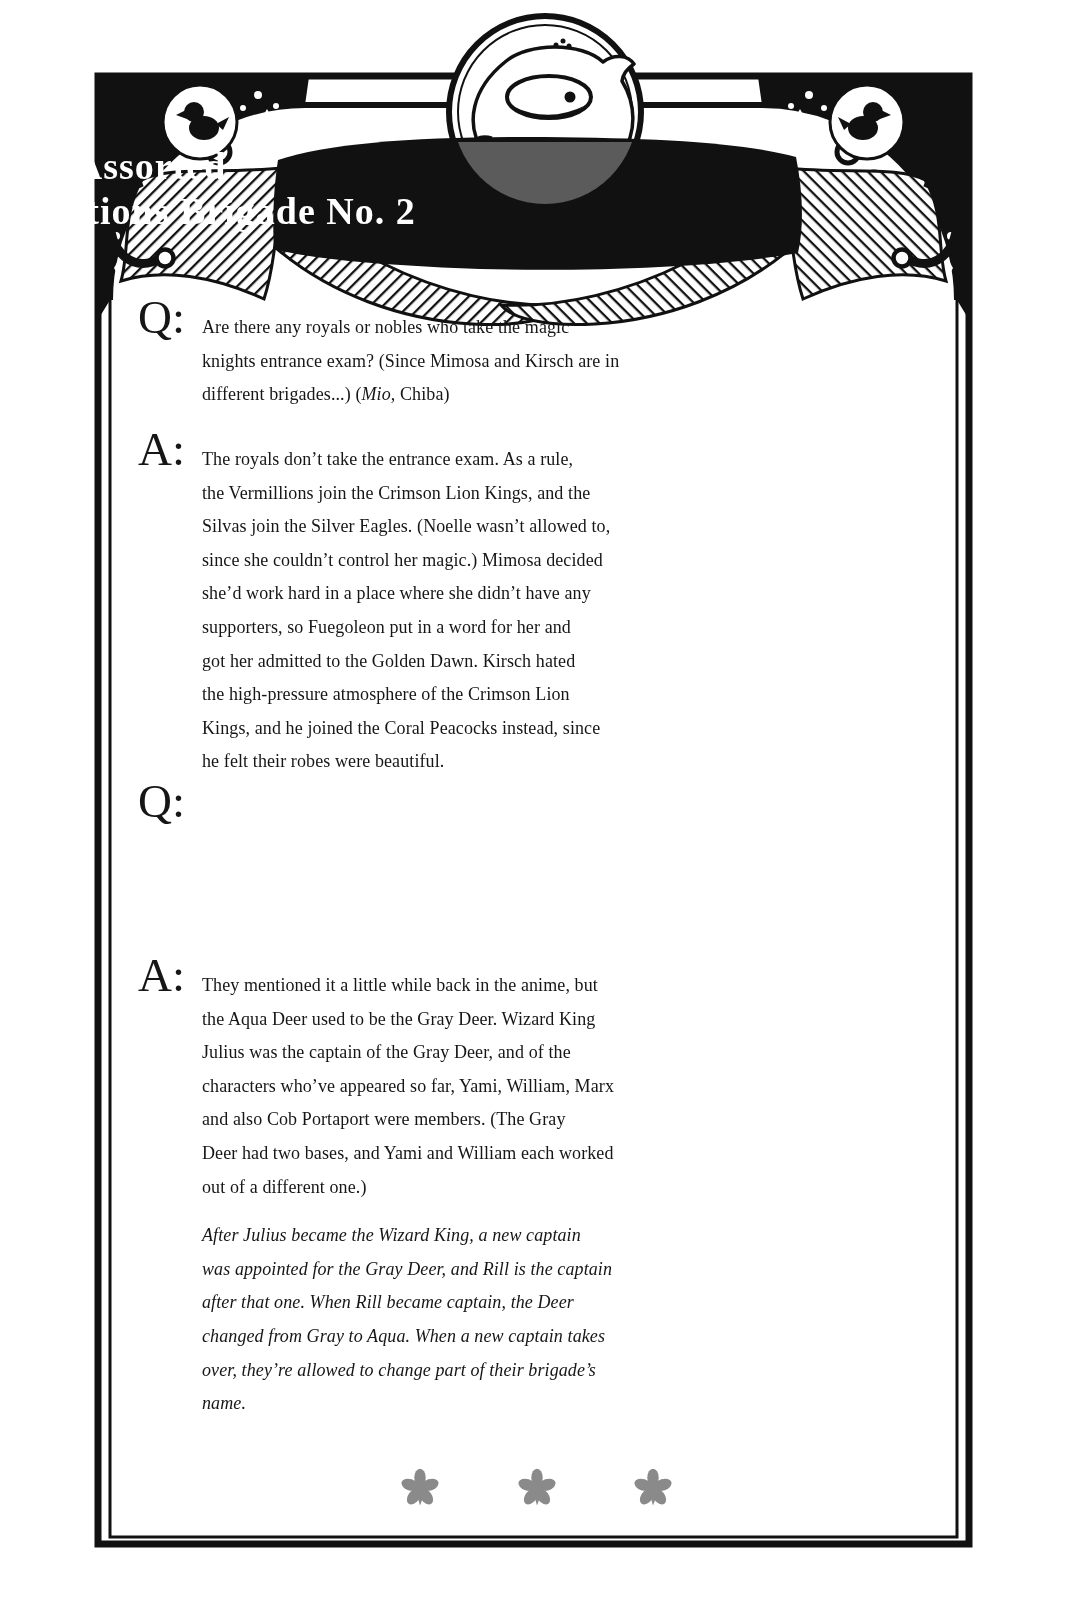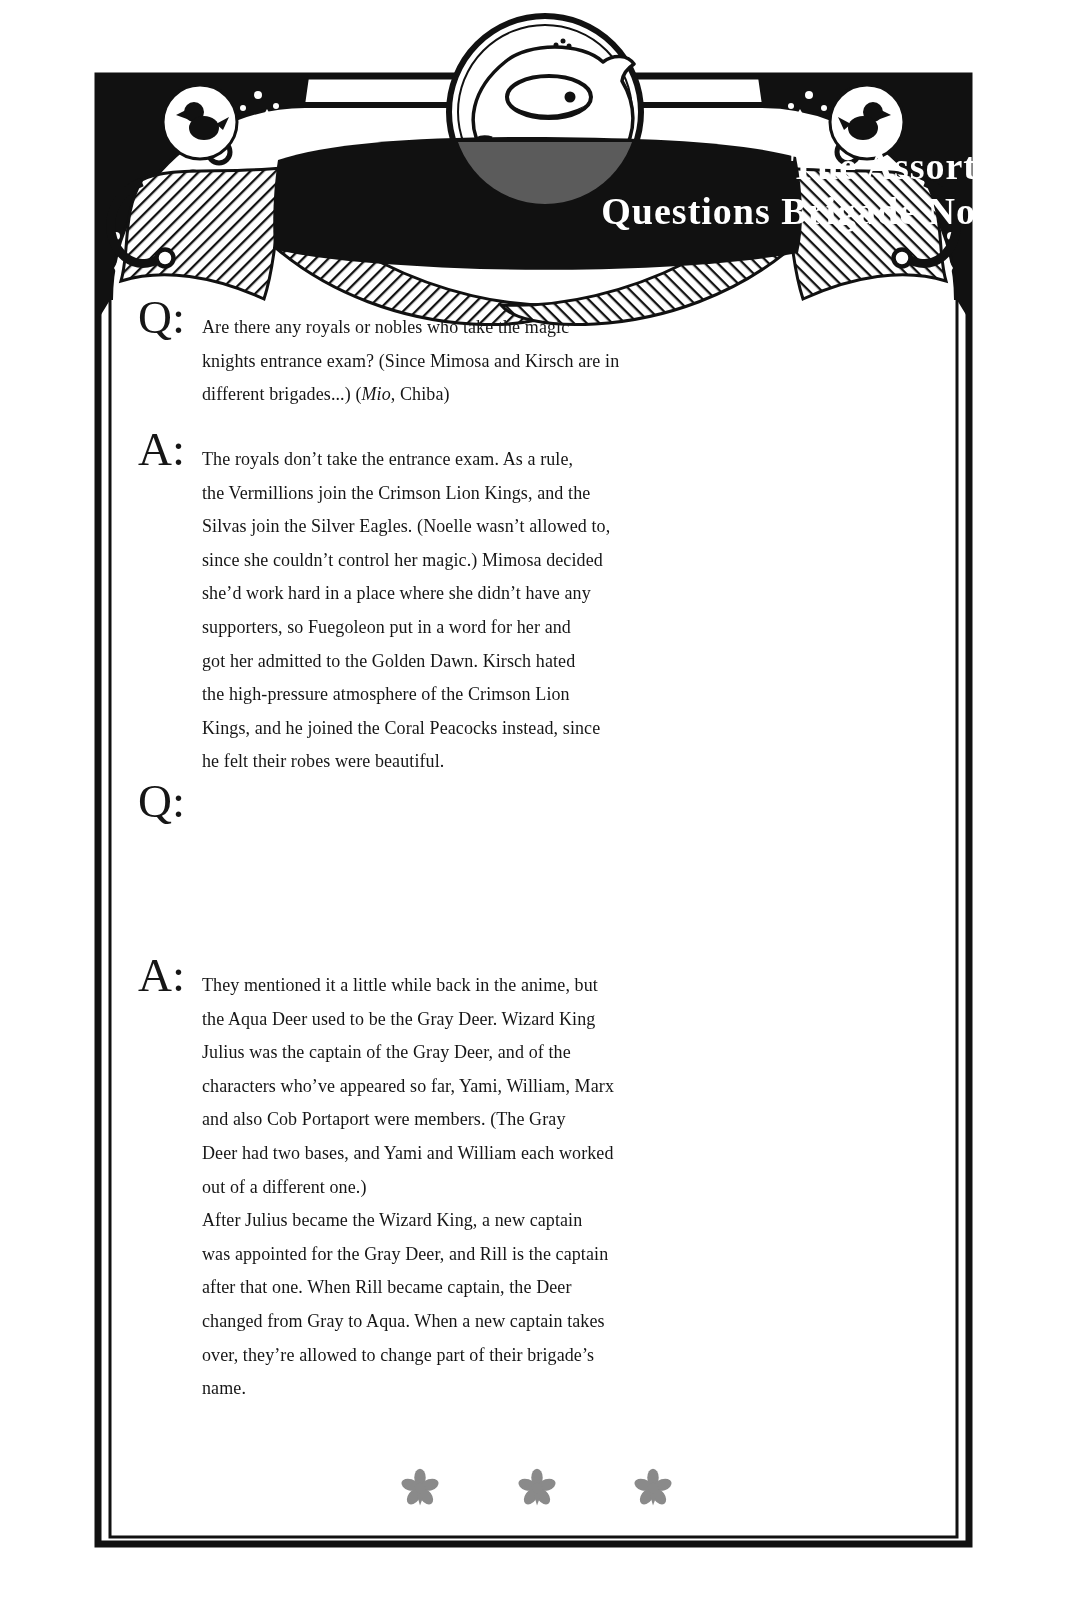--- a/index.html
+++ b/index.html
@@ -2,28 +2,28 @@
 <html><head>
 <meta charset="utf-8">
 <style>
   html,body{margin:0;padding:0;background:#ffffff;}
   .page{
     position:relative;width:1067px;height:1600px;background:#ffffff;overflow:hidden;
     font-family:"Liberation Serif",serif;color:#161616;
   }
   .art{position:absolute;left:0;top:0;z-index:1;}
   .banner-title{
-    position:absolute;left:0;top:144px;width:1017px;text-align:right;z-index:2;
+    position:absolute;left:0;top:144px;width:1017px;text-align:left;z-index:2;
     color:#ffffff;font-weight:bold;font-size:38px;line-height:45px;letter-spacing:1px;
   }
   .qa{position:absolute;left:138px;width:830px;display:flex;align-items:baseline;z-index:2;}
   .qlabel{flex:0 0 64px;font-size:47px;line-height:1;}
   .qtext{flex:1;margin:0;font-size:18px;line-height:33.6px;letter-spacing:0.1px;}
   .qtext p{margin:0;white-space:pre-line;}
-  .qtext p.second{}
+  .qtext p.second{margin-top:15px;font-style:italic;}
   .qtext em{}
   #q1{top:294px;} #a1{top:426px;} #q2{top:778px;} #a2{top:952px;}
 </style>
 </head>
 <body>
 
 <div class="page">
 
   <svg class="art" width="1067" height="1600" viewBox="0 0 1067 1600">
     <defs>

